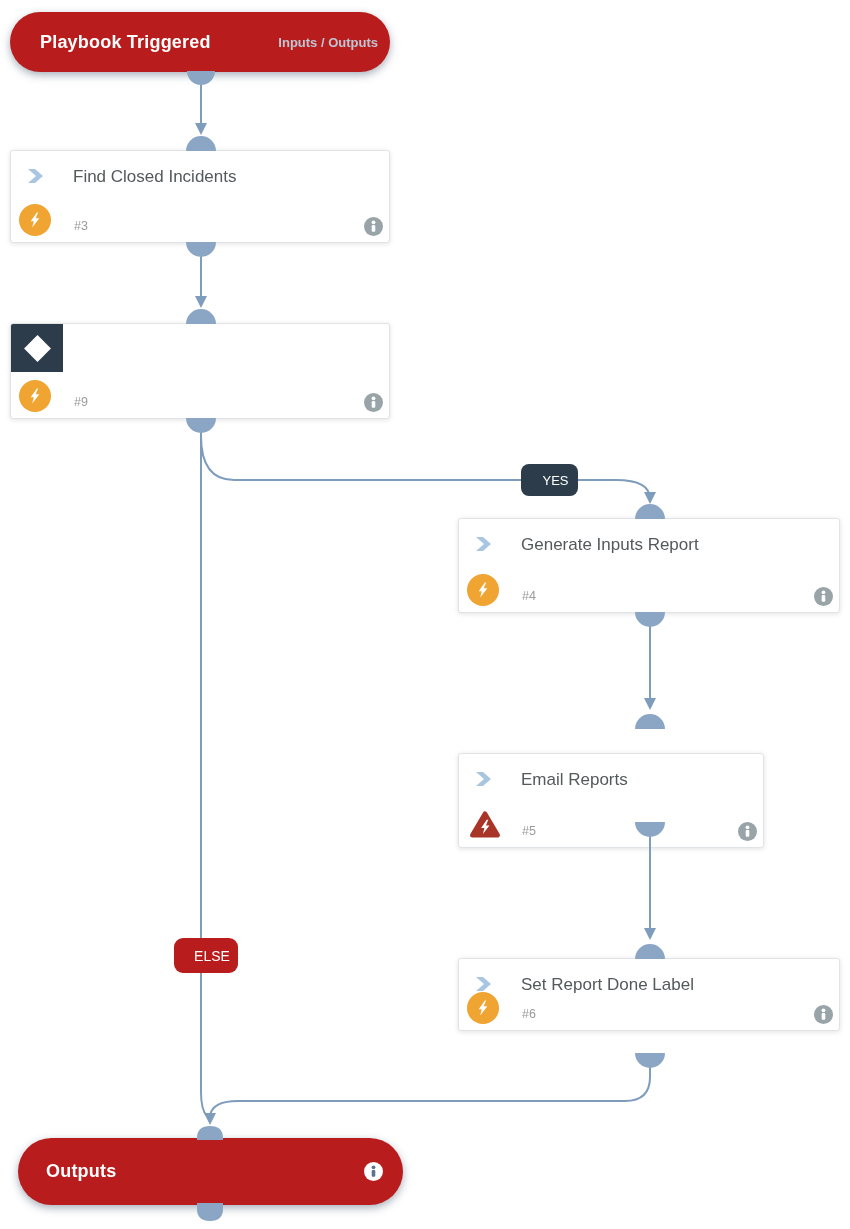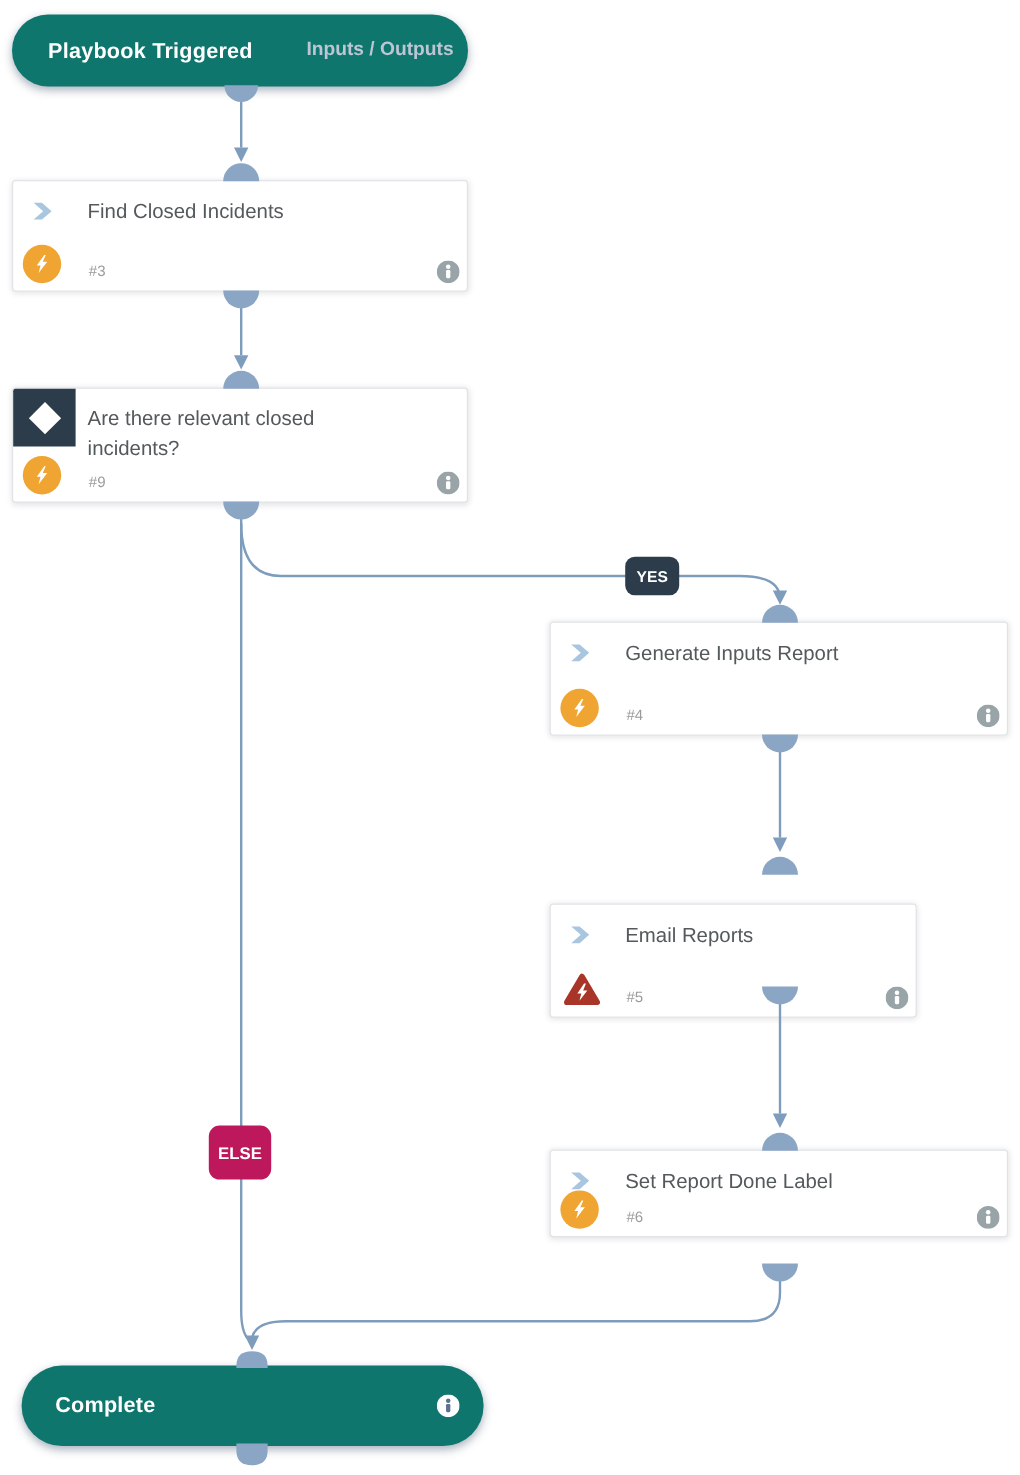--- a/index.html
+++ b/index.html
@@ -2,30 +2,30 @@
 <html><head>
 <meta charset="utf-8">
 <style>
   html,body { margin:0; padding:0; background:#ffffff; }
   #canvas {
     position:relative; width:850px; height:1229px; overflow:hidden;
     font-family:"Liberation Sans", sans-serif; background:#ffffff;
   }
   
   .pill {
-    position:absolute; background:#0f766e; border-radius:34px;
+    position:absolute; background:#b91c1c; border-radius:34px;
     box-shadow:0 3px 8px rgba(60,80,105,.45);
     color:#fff; display:flex; align-items:center; justify-content:space-between;
     box-sizing:border-box;
     text-align:center;
   }
   #start-pill { left:10px; top:12px; width:380px; height:60px; padding:0 12px 0 30px; }
   #end-pill   { left:18px; top:1138px; width:385px; height:67px; padding:0 20px 0 28px; }
   .pill-title { font-size:18px; font-weight:bold; letter-spacing:.2px; }
-  .pill-link  { font-size:16px; font-weight:bold; color:#bcc6d4; cursor:pointer; }
+  .pill-link  { font-size:13px; font-weight:bold; color:#bcc6d4; cursor:pointer; }
   
   .card {
     position:absolute; background:#fff; border:1px solid #e0e4e7; border-radius:3px;
     box-shadow:0 1px 5px rgba(0,0,0,.12); box-sizing:border-box;
   }
   #card-find { left:10px;  top:150px; width:380px; height:93px; }
   #card-cond { left:10px;  top:323px; width:380px; height:96px; }
   #card-gen  { left:458px; top:518px; width:382px; height:95px; }
   #card-mail { left:458px; top:753px; width:306px; height:95px; }
   #card-set  { left:458px; top:958px; width:382px; height:73px; }
@@ -41,25 +41,25 @@
   .err-badge { position:absolute; left:10px; bottom:8px; width:32px; height:29px; }
   .card-id { position:absolute; left:63px; bottom:9px; font-size:12.5px; color:#9b9b9b; }
   .info-badge { position:absolute; right:6px; bottom:6px; width:19px; height:19px; cursor:pointer; }
   .cond-square {
     position:absolute; left:0; top:0; width:52px; height:48px; background:#2d3c4b;
     border-radius:2px 0 0 0; display:flex; align-items:center; justify-content:center;
   }
   .cond-diamond { width:19px; height:19px; background:#fff; transform:rotate(45deg); }
   
   .branch-label {
-    position:absolute; z-index:6; color:#fff; font-weight:bold;
-    display:flex; align-items:center; justify-content:center;
+    position:absolute; z-index:6; color:#fff; font-weight:normal;
+    display:flex; align-items:center; justify-content:center;padding-left:12px;
   }
   #yes-label  { left:521px; top:464px; width:45px; height:32px; background:#2d3c4b; border-radius:8px; font-size:13px; }
-  #else-label { left:174px; top:938px; width:52px; height:45px; background:#be185d; border-radius:9px; font-size:14px; }
+  #else-label { left:174px; top:938px; width:52px; height:35px; background:#b91c1c; border-radius:9px; font-size:14px; }
   
   #connector-layer { position:absolute; left:0; top:0; z-index:5; pointer-events:none; }
   .edge { stroke:#7e9cbc; stroke-width:2; fill:none; }
   .knob { fill:#8ba6c4; }
   .arrow { fill:#7e9cbc; }
   .node { z-index:2;padding-left:28px; }
 </style>
 </head>
 <body>
 
@@ -132,21 +132,20 @@
       <circle cx="9" cy="9" r="9" fill="#98a4a8"></circle>
       <circle cx="9" cy="5" r="1.8" fill="#fff"></circle>
       <rect x="7.3" y="7.6" width="3.4" height="6.4" rx="1" fill="#fff"></rect>
     </svg>
   </div>
 
   <div class="card node" id="card-cond">
     <span class="cond-square">
       <span class="cond-diamond"></span>
     </span>
-    <span class="card-title">Are there relevant closed incidents?</span>
     <span class="bolt-badge">
       <svg width="20" height="22" viewBox="0 0 32 32">
           <path d="M19 4 L9 18 h5 l-2.5 10 L23 13 h-6 L21 4 Z" fill="#fff"></path>
         </svg>
     </span>
     <span class="card-id">#9</span>
     <svg class="info-badge" viewBox="0 0 18 18">
       <circle cx="9" cy="9" r="9" fill="#98a4a8"></circle>
       <circle cx="9" cy="5" r="1.8" fill="#fff"></circle>
       <rect x="7.3" y="7.6" width="3.4" height="6.4" rx="1" fill="#fff"></rect>
@@ -203,21 +202,21 @@
     </span>
     <span class="card-id">#6</span>
     <svg class="info-badge" viewBox="0 0 18 18">
       <circle cx="9" cy="9" r="9" fill="#98a4a8"></circle>
       <circle cx="9" cy="5" r="1.8" fill="#fff"></circle>
       <rect x="7.3" y="7.6" width="3.4" height="6.4" rx="1" fill="#fff"></rect>
     </svg>
   </div>
 
   <div class="pill node" id="end-pill">
-    <span class="pill-title">Complete</span>
+    <span class="pill-title">Outputs</span>
     <svg width="19" height="19" viewBox="0 0 18 18" style="cursor:pointer;">
       <circle cx="9" cy="9" r="9" fill="#ffffff"></circle>
       <circle cx="9" cy="5" r="1.8" fill="#5b7290"></circle>
       <rect x="7.3" y="7.6" width="3.4" height="6.4" rx="1" fill="#5b7290"></rect>
     </svg>
   </div>
 
 </div>
 
 </body></html>

